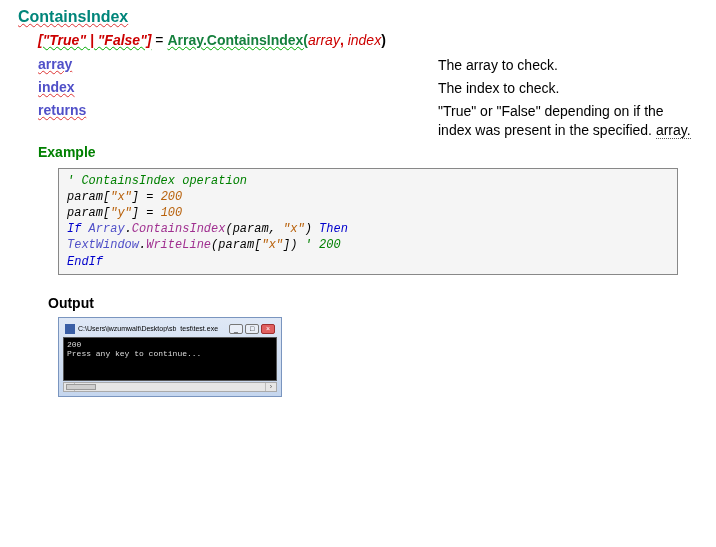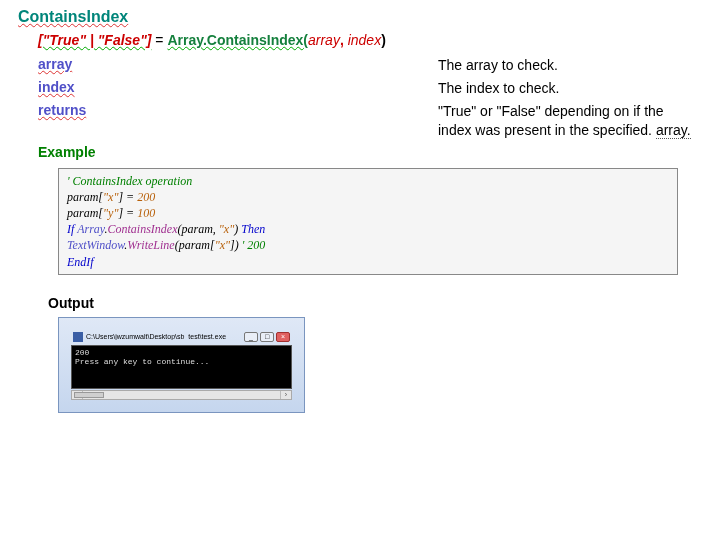--- a/index.html
+++ b/index.html
@@ -72,43 +72,43 @@
     font-weight: bold;
     margin-left: 20px;
     margin-bottom: 8px;
   }
   .code-box {
     margin-left: 40px;
     margin-right: 20px;
     border: 1px solid #888;
     background: #f5f5f5;
     padding: 4px 8px;
-    font-family: Liberation Serif, serif;
+    font-family: Liberation Mono, monospace;
     font-size: 12px;
     line-height: 1.35;
     font-style: italic;
   }
   .c-comment { color: #008000; }
   .c-plain { color: #000; }
   .c-str { color: #b8610b; }
   .c-num { color: #b8610b; }
   .c-kw { color: #0000cc; }
   .c-type { color: #5050c8; }
   .c-method { color: #a03090; font-style: italic; }
   .out-h {
     font-weight: bold;
     margin-left: 30px;
     margin-top: 20px;
     margin-bottom: 6px;
   }
   .console-wrap {
     margin-left: 40px;
-    width: 247px;
+    width: 224px;
     background: linear-gradient(#dfe8f6, #c5d6ee);
-    padding: 12px;
+    padding: 4px;
     border: 1px solid #7a95bf;
     box-sizing: border-box;
   }
   .titlebar {
     display: flex;
     align-items: center;
     height: 14px;
     padding: 0 2px;
   }
   .titlebar-icon {

